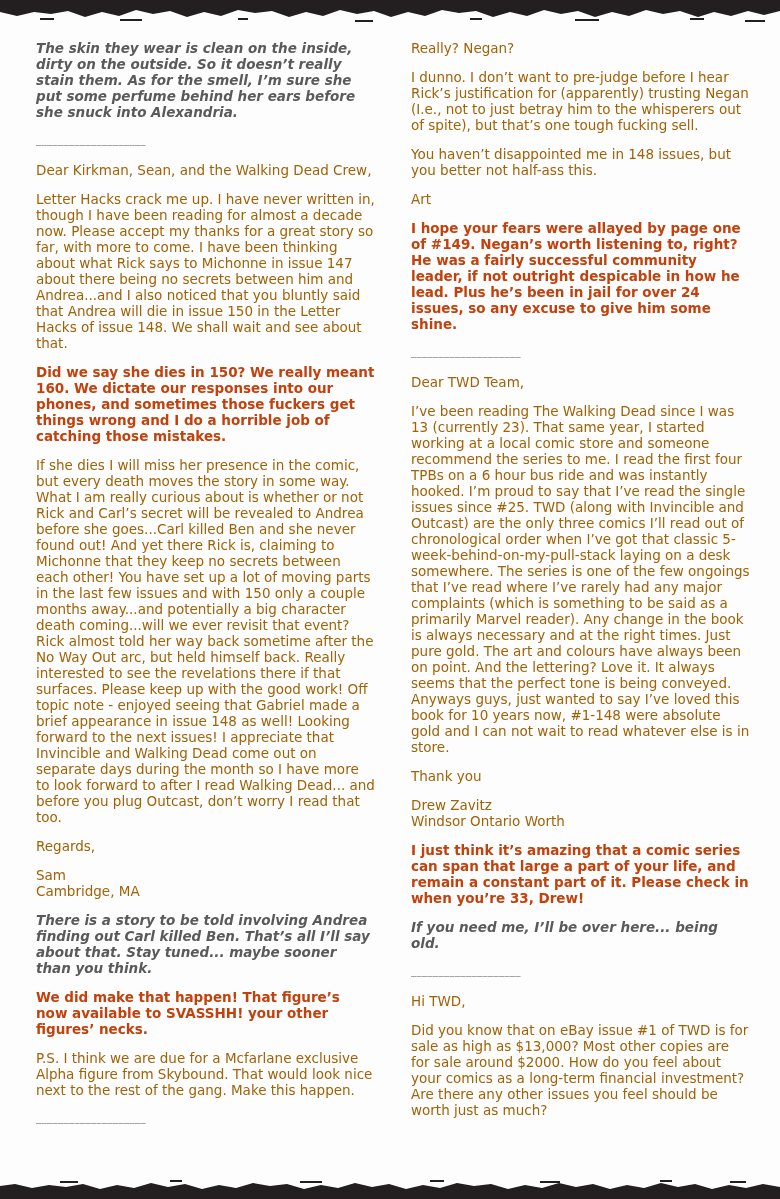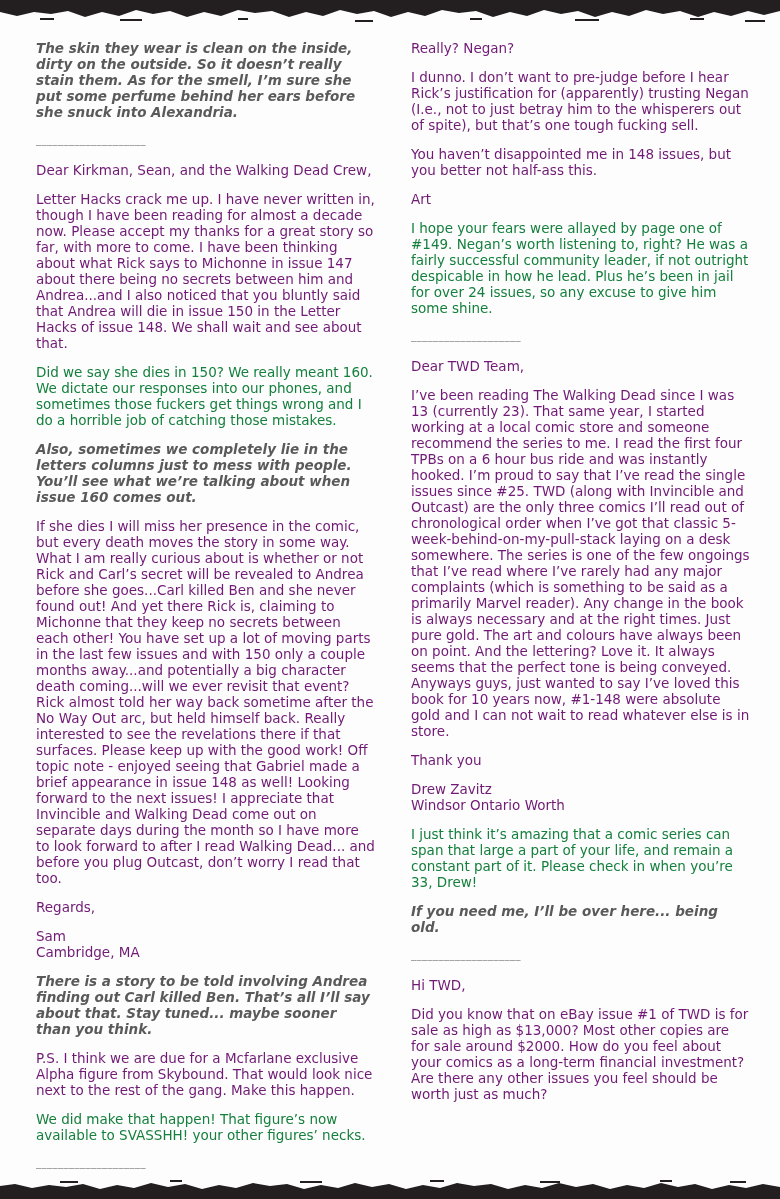--- a/index.html
+++ b/index.html
@@ -16,22 +16,22 @@
     position:absolute;top:40px;left:36px;right:30px;bottom:24px;
     display:flex;gap:36px;
   }
   .col{flex:1;min-width:0;}
   .blk{
     margin:0 0 13px 0;
     font-size:13.5px;line-height:16px;
     white-space:pre-line;
     color:#3b3b3b;
   }
-  .normal{color:#701a75;}
-  .editor-bold{font-weight:normal;color:#15803d;}
+  .normal{color:#a16207;}
+  .editor-bold{font-weight:bold;color:#c2410c;}
   .editor-italic{font-weight:bold;font-style:italic;color:#5a5a5a;}
   .divider{
     color:#8a8a8a;font-size:10px;letter-spacing:0.5px;
     margin:0 0 15px 0;line-height:14px;
     overflow:hidden;max-height:14px;
   }
 </style>
 </head>
 <body>
 
@@ -73,28 +73,27 @@
 </svg>
 
 <div class="content">
 
   <div class="col">
     <p class="blk editor-italic">The skin they wear is clean on the inside, dirty on the outside.  So it doesn’t really stain them.  As for the smell, I’m sure she put some perfume behind her ears before she snuck into Alexandria.</p>
     <p class="blk divider">____________________</p>
     <p class="blk normal">Dear Kirkman, Sean, and the Walking Dead Crew,</p>
     <p class="blk normal">Letter Hacks crack me up. I have never written in, though I have been reading for almost a decade now. Please accept my thanks for a great story so far, with more to come. I have been thinking about what Rick says to Michonne in issue 147 about there being no secrets between him and Andrea...and I also noticed that you bluntly said that Andrea will die in issue 150 in the Letter Hacks of issue 148. We shall wait and see about that.</p>
     <p class="blk editor-bold">Did we say she dies in 150? We really meant 160. We dictate our responses into our phones, and sometimes those fuckers get things wrong and I do a horrible job of catching those mistakes.</p>
-    <p class="blk editor-italic">Also, sometimes we completely lie in the letters columns just to mess with people. You’ll see what we’re talking about when issue 160 comes out.</p>
     <p class="blk normal">If she dies I will miss her presence in the comic, but every death moves the story in some way. What I am really curious about is whether or not Rick and Carl’s secret will be revealed to Andrea before she goes...Carl killed Ben and she never found out! And yet there Rick is, claiming to Michonne that they keep no secrets between each other! You have set up a lot of moving parts in the last few issues and with 150 only a couple months away...and potentially a big character death coming...will we ever revisit that event? Rick almost told her way back sometime after the No Way Out arc, but held himself back. Really interested to see the revelations there if that surfaces. Please keep up with the good work! Off topic note -  enjoyed seeing that Gabriel made a brief appearance in issue 148 as well! Looking forward to the next issues! I appreciate that Invincible and Walking Dead come out on separate days during the month so I have more to look forward to after I read Walking Dead... and before you plug Outcast, don’t worry I read that too.</p>
     <p class="blk normal">Regards,</p>
     <p class="blk normal">Sam
 Cambridge, MA</p>
     <p class="blk editor-italic">There is a story to be told involving Andrea finding out Carl killed Ben.  That’s all I’ll say about that.  Stay tuned... maybe sooner than you think.</p>
+    <p class="blk editor-bold">We did make that happen! That figure’s now available to SVASSHH! your other figures’ necks.</p>
     <p class="blk normal">P.S. I think we are due for a Mcfarlane exclusive Alpha figure from Skybound. That would look nice next to the rest of the gang. Make this happen.</p>
-    <p class="blk editor-bold">We did make that happen! That figure’s now available to SVASSHH! your other figures’ necks.</p>
     <p class="blk divider">____________________</p>
   </div>
 
   <div class="col">
     <p class="blk normal">Really? Negan?</p>
     <p class="blk normal">I dunno. I don’t want to pre-judge before I hear Rick’s justification for (apparently) trusting Negan (I.e., not to just betray him to the whisperers out of spite), but that’s one tough fucking sell.</p>
     <p class="blk normal">You haven’t disappointed me in 148 issues, but you better not half-ass this.</p>
     <p class="blk normal">Art</p>
     <p class="blk editor-bold">I hope your fears were allayed by page one of #149. Negan’s worth listening to, right? He was a fairly successful community leader, if not outright despicable in how he lead. Plus he’s been in jail for over 24 issues, so any excuse to give him some shine.</p>
     <p class="blk divider">____________________</p>

